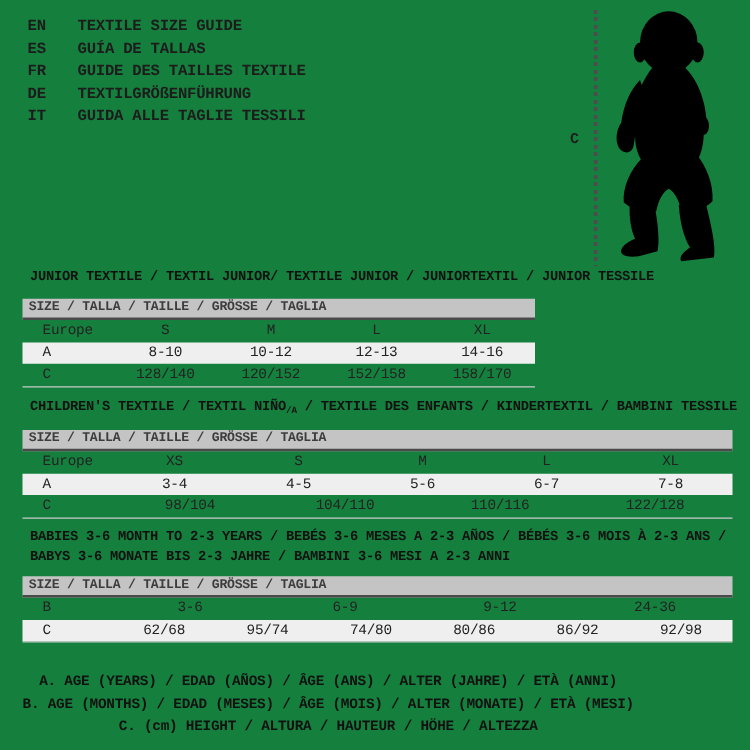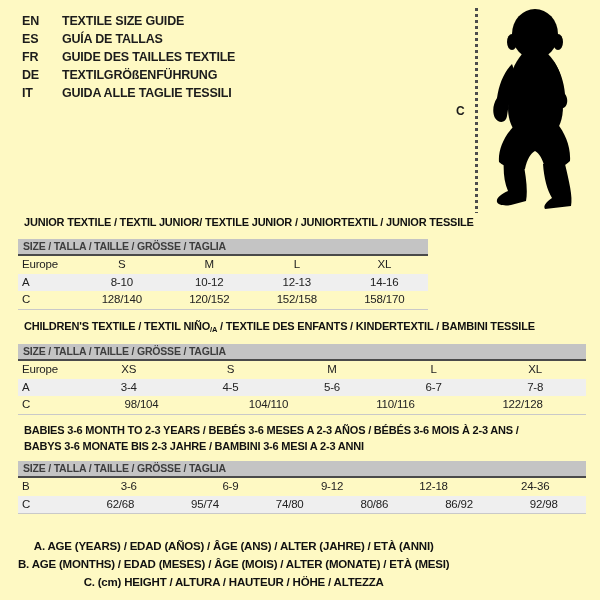--- a/index.html
+++ b/index.html
@@ -1,18 +1,18 @@
 <!DOCTYPE html>
 <html style="--bar-bg: #c4c4c4; --bar-text: #3d3d3d; --row-alt: #efefef; --text: #1c1c1c; --rule-dark: #4a4a4a; --rule-light: #c9c9c9;"><head>
 <meta charset="utf-8">
 <style>
   html,body{margin:0;padding:0;background:#fff;}
   .canvas{
-    position:relative;width:600px;height:600px;background:#fef9c3;overflow:hidden;
-    font-family:Liberation Sans, sans-serif;color:var(--text,#1c1c1c);
+    position:relative;width:600px;height:600px;background:#15803d;overflow:hidden;
+    font-family:Liberation Mono, monospace;color:var(--text,#1c1c1c);
   }
   
   .header{position:absolute;left:22px;top:12px;}
   .lang-row{display:flex;height:18px;line-height:18px;font-weight:bold;font-size:12.5px;letter-spacing:-0.2px;}
   .lang-code{width:40px;flex:0 0 40px;}
   
   .figure{position:absolute;left:448px;top:4px;width:150px;height:212px;}
   .dotted-line{position:absolute;left:27px;top:4px;height:205px;width:3px;
     background:repeating-linear-gradient(to bottom,#4d4d4d 0 3px,transparent 3px 6px);}
   .c-label{position:absolute;left:8px;top:100px;font-weight:bold;font-size:12px;}
@@ -22,21 +22,21 @@
   .title-sub{font-size:7.5px;position:relative;top:2px;}
   
   .size-table{position:absolute;left:18px;border-bottom:1px solid var(--rule-light,#c9c9c9);}
   .w-narrow{width:410px;}
   .w-wide{width:568px;}
   .size-bar{height:15px;line-height:15px;background:var(--bar-bg,#c4c4c4);color:var(--bar-text,#3d3d3d);
     font-weight:bold;font-size:10.5px;padding-left:5px;border-bottom:2px solid var(--rule-dark,#4a4a4a);letter-spacing:-0.2px;}
   .trow{display:flex;height:17.5px;line-height:17.5px;font-size:11.5px;color:#222;letter-spacing:-0.2px;}
   .trow.alt{background:var(--row-alt,#efefef);}
   .tcell{flex:1;text-align:center;}
-  .tcell.label{flex:0 0 56px;text-align:left;padding-left:4px;}
+  .tcell.label{flex:0 0 56px;text-align:left;padding-left:4px;margin-left:12px;}
   
   .legend{position:absolute;left:18px;top:537px;}
   .legend-line{height:18px;line-height:18px;font-weight:bold;font-size:11.5px;letter-spacing:-0.2px;color:#111;white-space:nowrap;text-align:center;}
 </style>
 </head>
 <body>
 
 <div class="canvas">
 
   <div class="header">
@@ -141,21 +141,20 @@
   <div class="section-title" style="top:424px;">BABIES 3-6 MONTH TO 2-3 YEARS / BEBÉS 3-6 MESES A 2-3 AÑOS / BÉBÉS 3-6 MOIS À 2-3 ANS /</div>
   <div class="section-title" style="top:440px;">BABYS 3-6 MONATE BIS 2-3 JAHRE / BAMBINI 3-6 MESI A 2-3 ANNI</div>
   <div class="size-table w-wide" style="top:461px;">
     <div class="size-bar">SIZE / TALLA / TAILLE / GRÖSSE / TAGLIA</div>
     <div>
         <div class="trow">
           <div class="tcell label">B</div>
           <div class="tcell">3-6</div>
           <div class="tcell">6-9</div>
           <div class="tcell">9-12</div>
-          <div class="tcell">12-18</div>
           <div class="tcell">24-36</div>
         </div>
         <div class="trow alt">
           <div class="tcell label">C</div>
           <div class="tcell">62/68</div>
           <div class="tcell">95/74</div>
           <div class="tcell">74/80</div>
           <div class="tcell">80/86</div>
           <div class="tcell">86/92</div>
           <div class="tcell">92/98</div>

